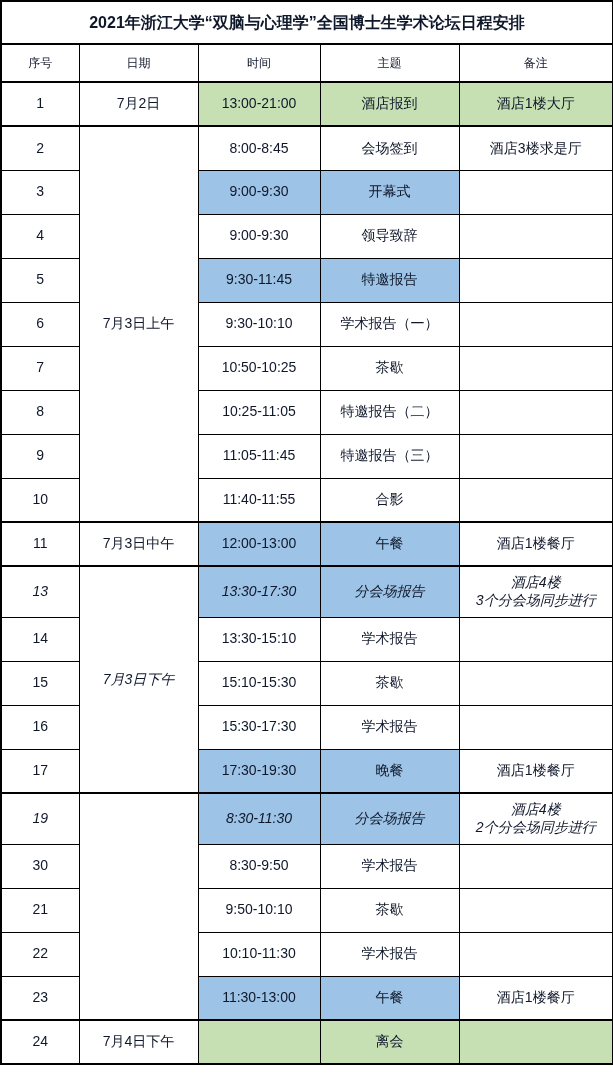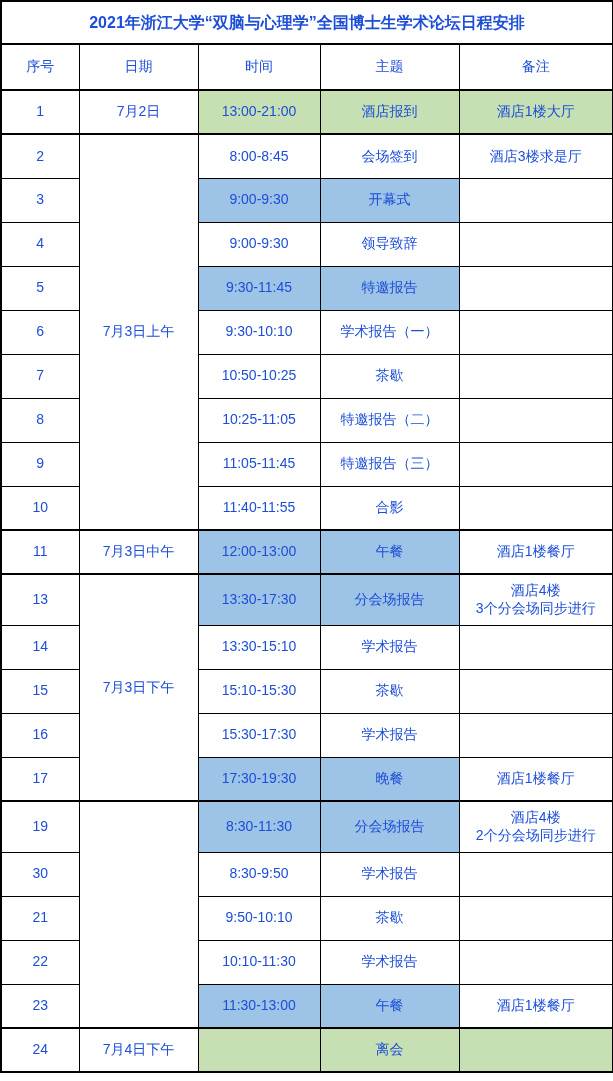--- a/index.html
+++ b/index.html
@@ -5,21 +5,21 @@
   html, body {
     margin: 0;
     padding: 0;
     background: #ffffff;
   }
   #page {
     width: 613px;
     height: 1081px;
     background: #ffffff;
     font-family: "Liberation Sans", sans-serif;
-    color: #1d4ed8;
+    color: #0f172a;
     box-sizing: border-box;
   }
   table.schedule {
     border-collapse: collapse;
     table-layout: fixed;
     width: 612px;
     margin: 0;
   }
   table.schedule td {
     border: 1px solid #000000;
@@ -32,25 +32,25 @@
     overflow: hidden;
     box-sizing: border-box;
   }
   tr.title-row td {
     height: 43px;
     font-weight: bold;
     font-size: 16px;
     border-bottom: 2px solid #000000;
   }
   tr.header-row td {
-    height: 46px;
-    font-size: 14px;
+    height: 38px;
+    font-size: 12px;
   }
   tr.data-row { height: 44px; }
-  tr.tall { height: 51px; }
+  tr.tall { height: 51px; font-style: italic; }
   tr.sect td { border-top: 2px solid #000000; }
   table.schedule { border: 2px solid #000000; }
   td.g { background: #c6e0b4; margin-left: 20px; }
   td.b { background: #9dc3e6; }
 </style>
 </head>
 <body>
 
 <div id="page">
   <table class="schedule">

